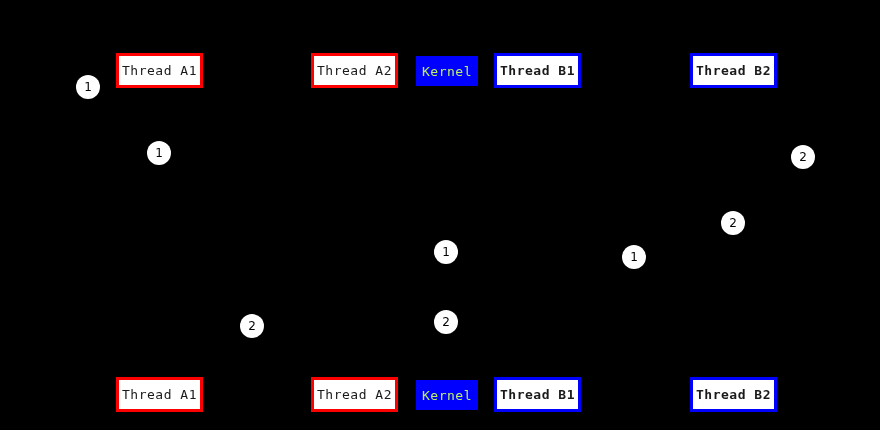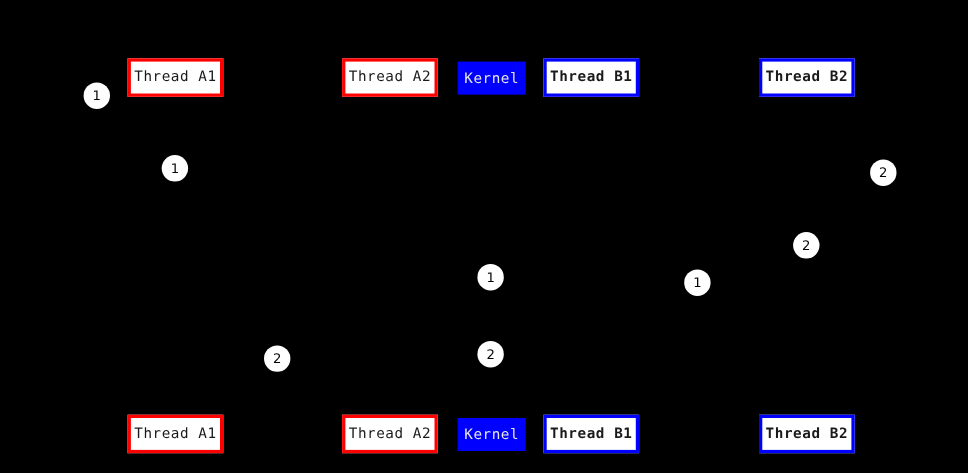--- a/index.html
+++ b/index.html
@@ -31,21 +31,21 @@
   .node.outline {
     background: #ffffff;
     color: #1a1a1a;
     border-style: solid;
     border-width: 3px;
   }
   .node.outline.red   { border-color: #ff0000; }
   .node.outline.blue  { border-color: #0000ff; font-weight: bold; }
   .node.filled {
     background: #0000ff;
-    color: #e5e5e5;
+    color: #bef264;
     border: 0;
     text-align: center;
   }
 
   
   .lifeline {
     position: absolute;
     width: 2px;
     background: #000000;
   }

